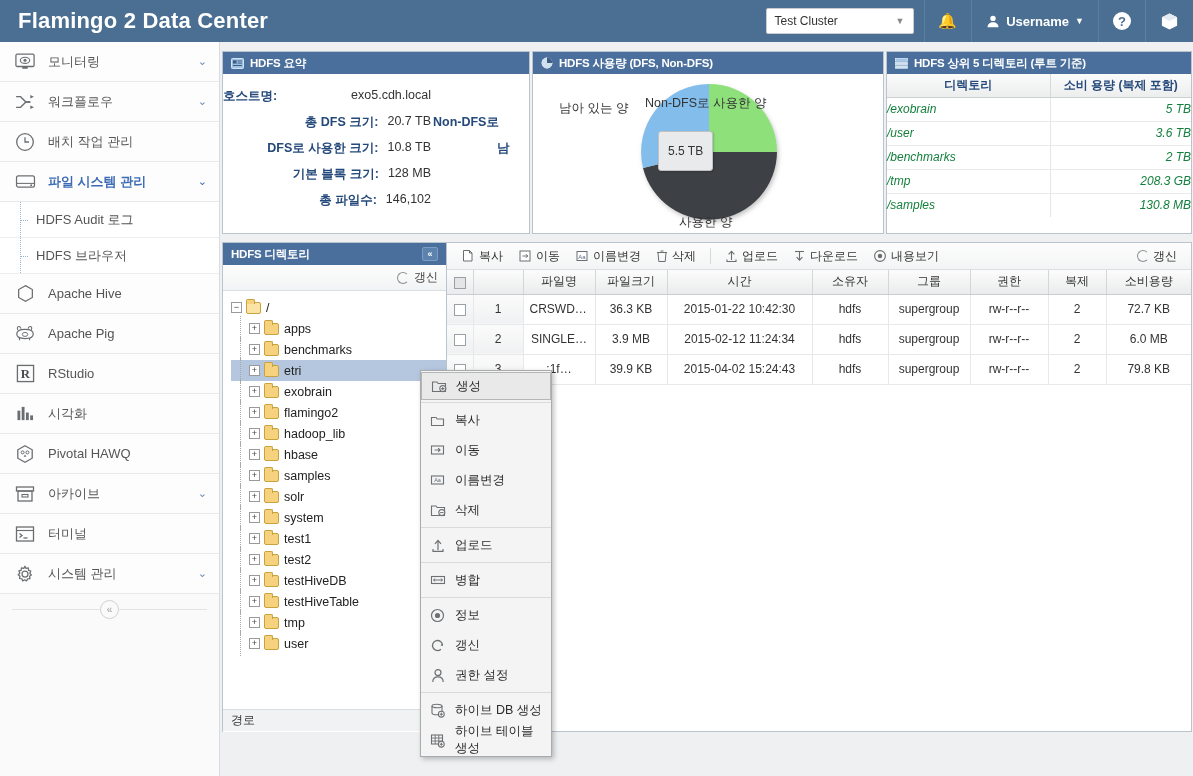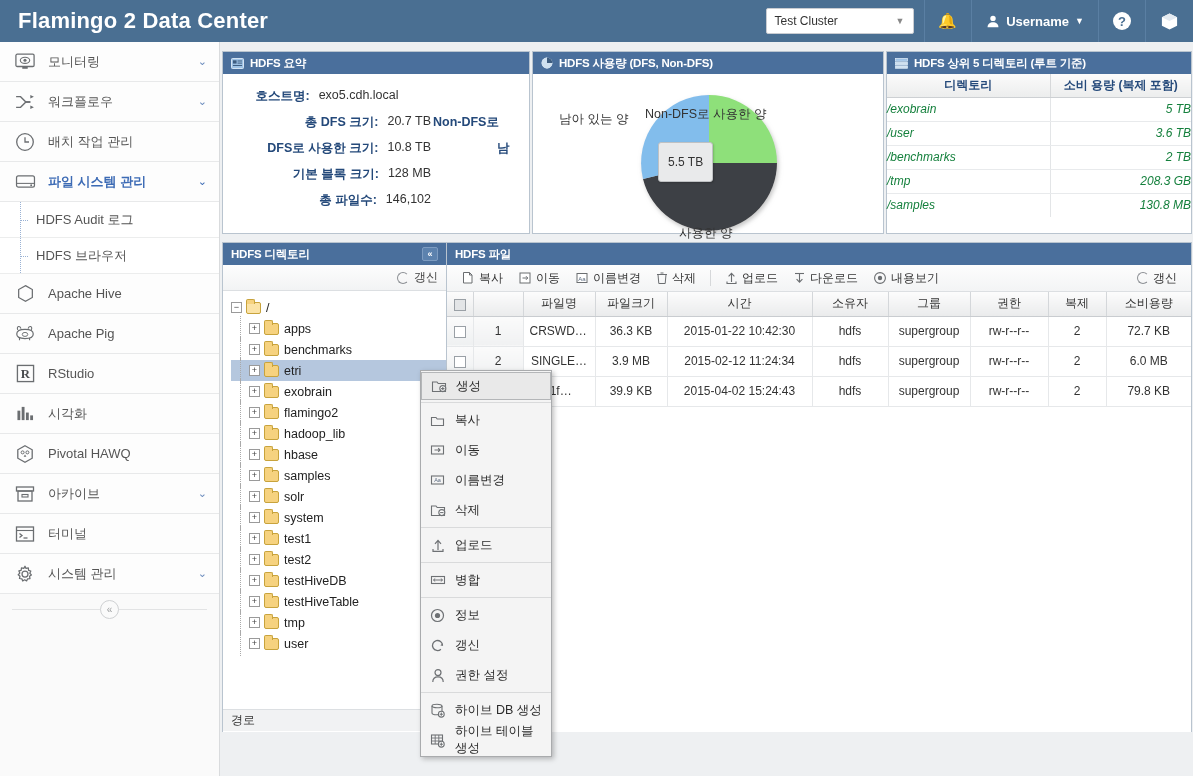--- a/index.html
+++ b/index.html
@@ -117,21 +117,21 @@
   #summary-panel { left: 222px; top: 51px; width: 308px; height: 183px; }
   .summary-body { position: relative; height: 160px; overflow: hidden; padding-top: 14px; }
   .sum-grid { display: grid; grid-template-columns: 208px 200px; row-gap: 9px; }
   .sum-lab { text-align: right; color: #24497a; font-weight: bold; font-size: 12.5px; padding-right: 4px; white-space: nowrap;}
   .sum-val { color: #333; font-size: 12.5px; white-space: nowrap; }
   .sum-pair { display: flex; gap: 5px; }
 
   
   #pie-panel { left: 532px; top: 51px; width: 352px; height: 183px; }
   .pie-body { position: relative; height: 160px; }
-  .pie-wrap { position: absolute; left: 0; top: 11px; width: 350px; height: 160px; }
+  .pie-wrap { position: absolute; left: 0; top: 0; width: 350px; height: 160px; }
   .pie-label {
     position: absolute; font-size: 12.5px; color: #333; white-space: nowrap;
   }
   .pie-tooltip {
     position: absolute; background: #e9eaeb; border: 1px solid #bfc1c3;
     border-radius: 3px; padding: 12px 9px; font-size: 12px; color: #333;
     box-shadow: 1px 1px 2px rgba(0,0,0,.18);
   }
 
   
@@ -450,21 +450,21 @@
           <rect x="2" y="2.5" width="4" height="3.6" fill="#3e5d80"></rect>
           <rect x="7" y="2.7" width="5" height="1.1" fill="#3e5d80"></rect>
           <rect x="7" y="5" width="5" height="1.1" fill="#3e5d80"></rect>
           <rect x="2" y="7.6" width="10" height="1.1" fill="#3e5d80"></rect>
         </svg>
       </span>
       <span>HDFS 요약</span>
     </div>
     <div class="summary-body">
       <div class="sum-grid">
-        <div class="sum-pair" style="justify-content:center">
+        <div class="sum-pair" style="justify-content:space-between">
           <span class="sum-lab">호스트명:</span>
           <span class="sum-val">exo5.cdh.local</span>
         </div>
         <div></div>
 
         <div class="sum-pair" style="justify-content:flex-end">
           <span class="sum-lab">총 DFS 크기:</span>
           <span class="sum-val">20.7 TB</span>
         </div>
         <div class="sum-lab" style="text-align:left;padding-left:2px">Non-DFS로</div>
@@ -670,23 +670,20 @@
         <span class="folder"></span>
         <span>user</span>
       </div>
     </div>
     <div class="tree-status">
       <span>경로</span>
     </div>
   </div>
 
   <div class="panel" id="file-panel">
-    <div class="panel-head">
-      <span>HDFS 파일</span>
-    </div>
     <div class="file-toolbar">
       <span class="tbtn">
         <span>
           <svg width="14" height="14" viewBox="0 0 14 14">
             <path d="M2.5 1.5 h6 l2.5 2.5 v8 h-8.5z" fill="#fff" stroke="#6b6e71" stroke-width="1"></path>
             <path d="M8.5 1.5 v2.5 h2.5" fill="none" stroke="#6b6e71" stroke-width="1"></path>
           </svg>
         </span>
         <span>복사</span>
       </span>

